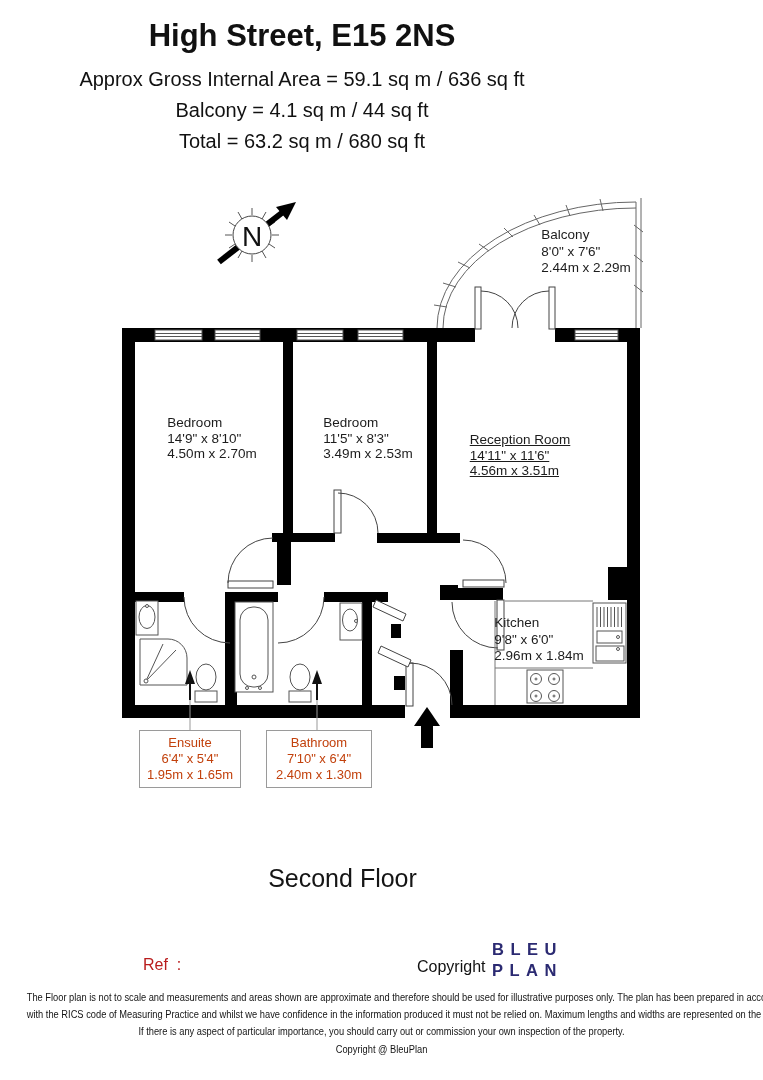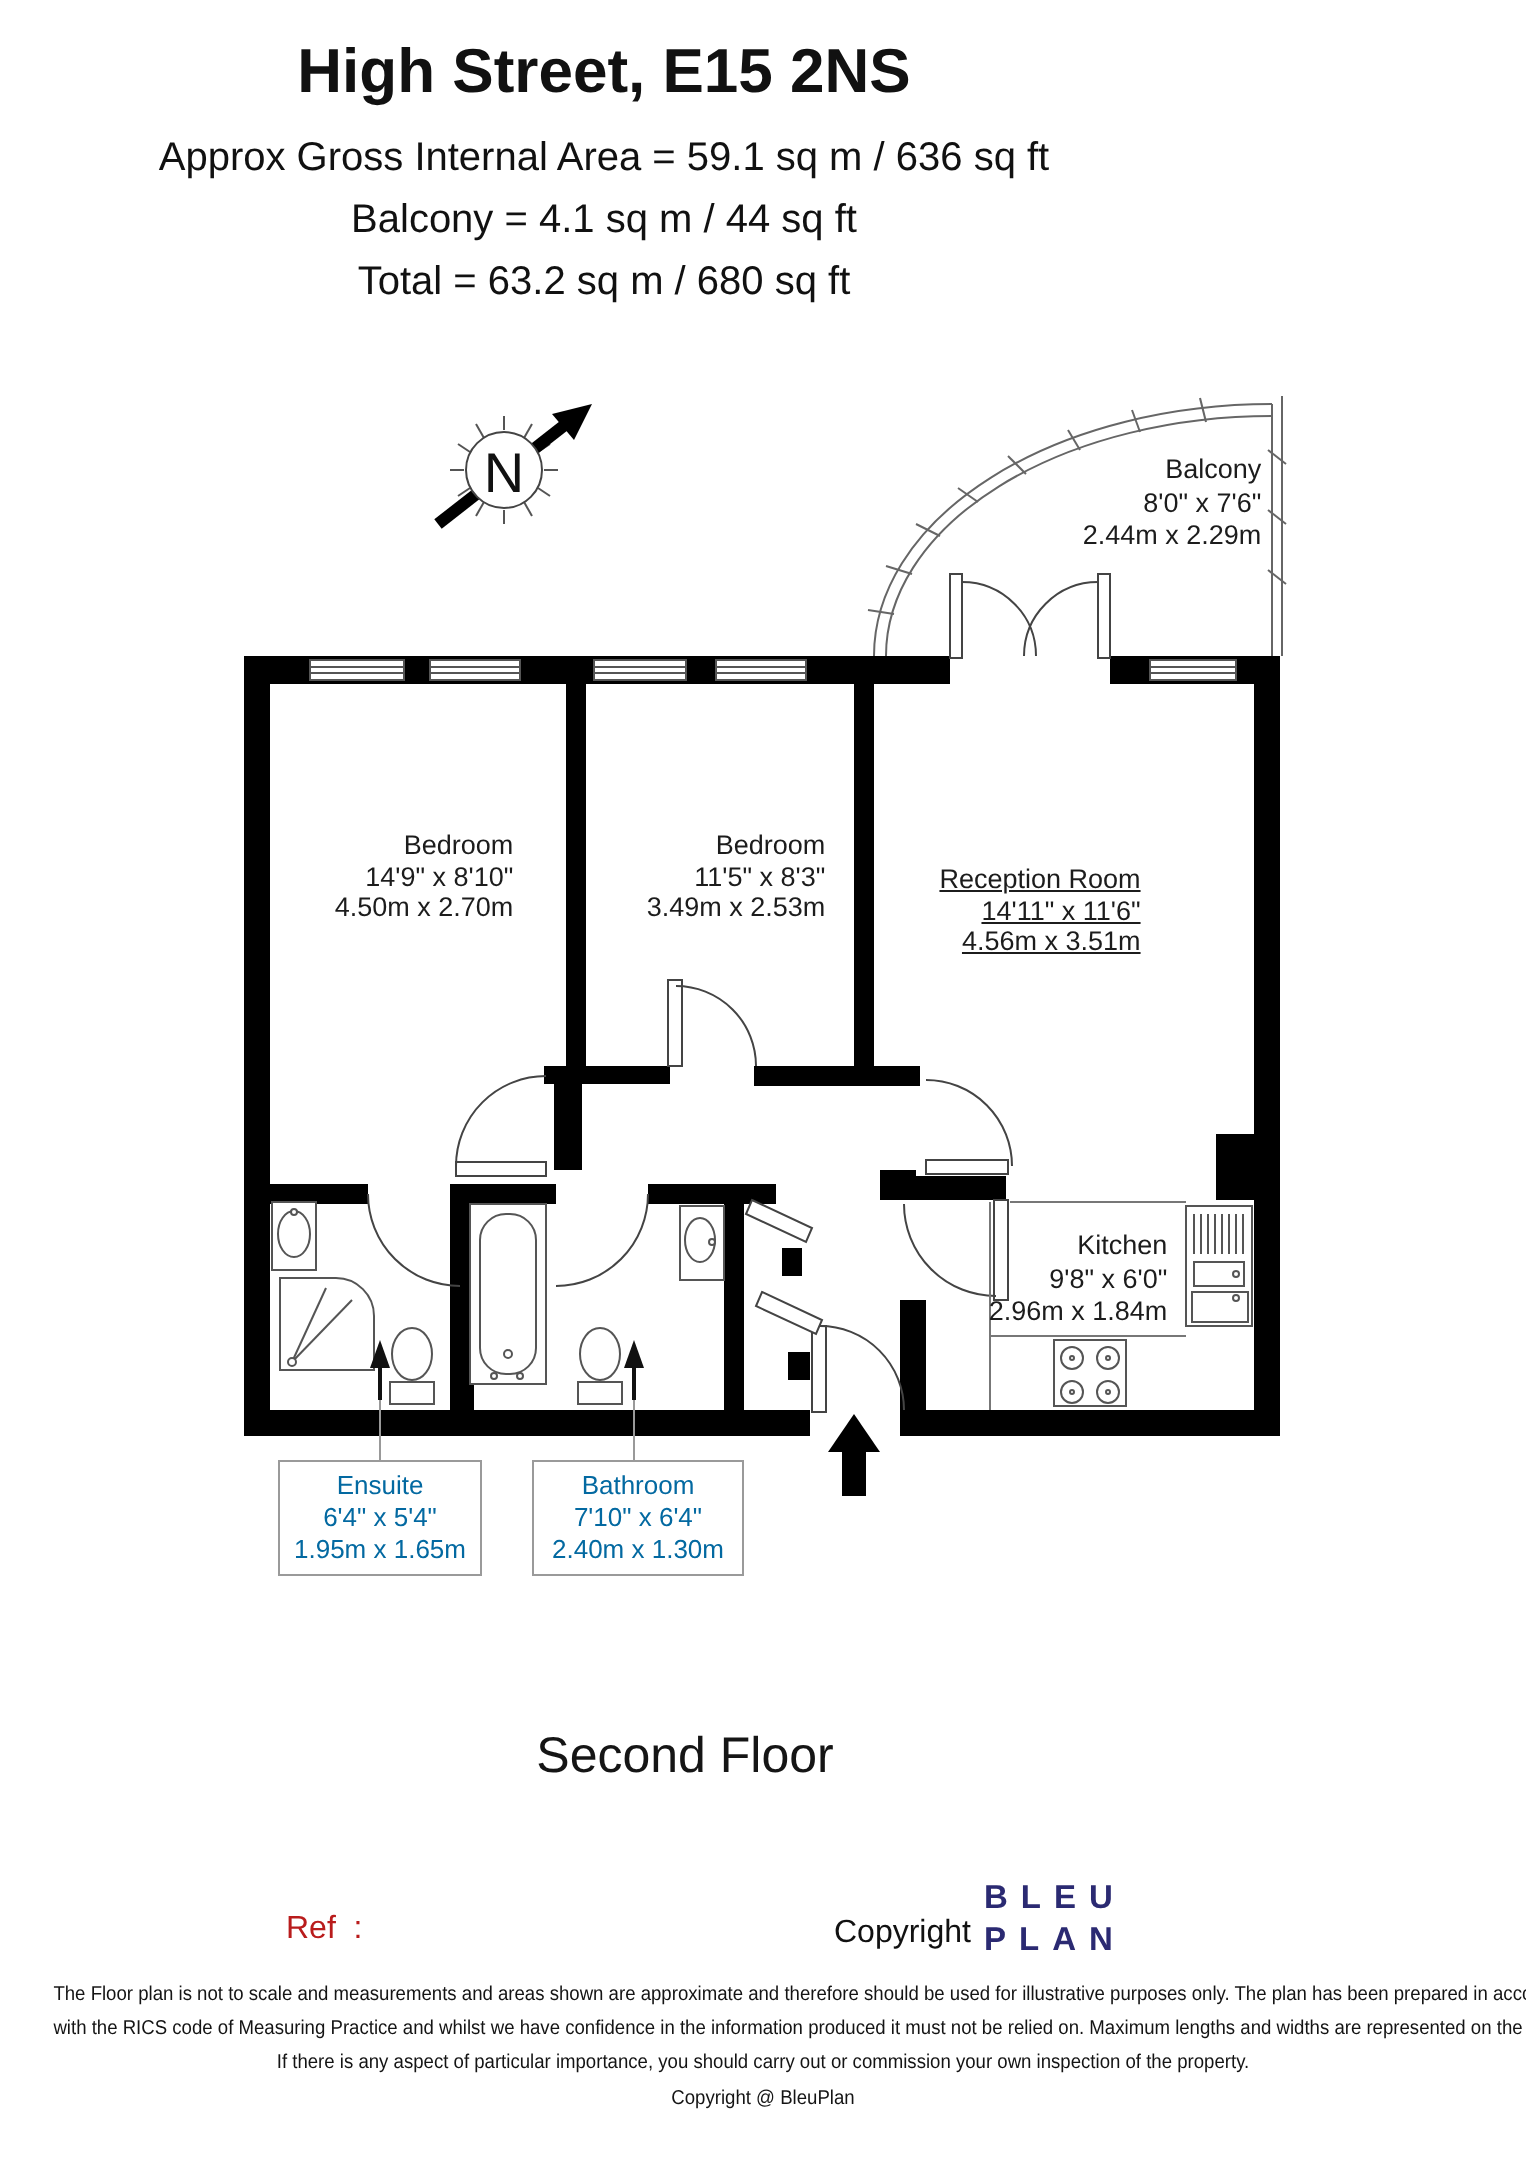--- a/index.html
+++ b/index.html
@@ -4,30 +4,30 @@
 <style>
   html,body{margin:0;padding:0;background:#fff;}
   .page{position:relative;width:763px;height:1080px;background:#fff;overflow:hidden;
         font-family:"Liberation Sans",sans-serif;color:#111;}
   svg.plan{position:absolute;left:0;top:0;width:763px;height:1080px;}
 
   .header{position:absolute;top:18px;left:0;width:604px;text-align:center;}
   .header .title{font-size:31px;font-weight:bold;line-height:36px;margin-bottom:10px;}
   .header .sub{font-size:20px;line-height:31px;}
 
-  .plan-label{position:absolute;transform:translateX(-50%);text-align:right;
+  .plan-label{position:absolute;transform:translateX(-50%);text-align:left;
               white-space:nowrap;color:#1c1c1c;font-size:13.5px;line-height:15.5px;}
   #lbl-bedroom1{left:212px;top:415px;}
   #lbl-bedroom2{left:368px;top:415px;}
   #lbl-reception{left:520px;top:432px;text-decoration:underline;}
   #lbl-kitchen{left:539px;top:615px;line-height:16.5px;}
   #lbl-balcony{left:586px;top:227px;line-height:16.5px;}
 
   .callout{position:absolute;border:1px solid #9a9a9a;background:#fff;text-align:center;
-           white-space:nowrap;font-size:13px;line-height:16px;padding:4px 4px;color:#0369a1;}
+           white-space:nowrap;font-size:13px;line-height:16px;padding:4px 4px;color:#c2410c;}
   #co-ensuite{left:139px;top:730px;width:92px;}
   #co-bathroom{left:266px;top:730px;width:96px;}
 
   .floor-label{position:absolute;left:0;top:864px;width:685px;text-align:center;
                font-size:25px;color:#151515;}
 
   .ref{position:absolute;left:143px;top:956px;font-size:16px;white-space:pre;color:#b91c1c;}
   .copyright{position:absolute;left:417px;top:958px;font-size:16px;color:#111;}
   .logo{position:absolute;left:492px;top:939px;color:#2b2a72;font-weight:bold;
         font-size:16.5px;letter-spacing:6.5px;line-height:21px;text-align:center;}

